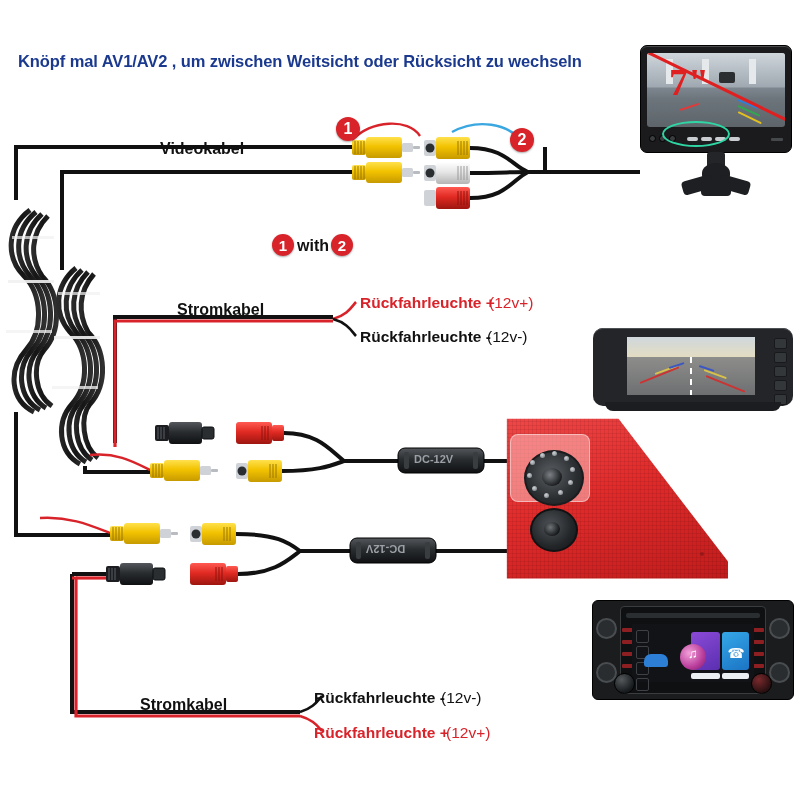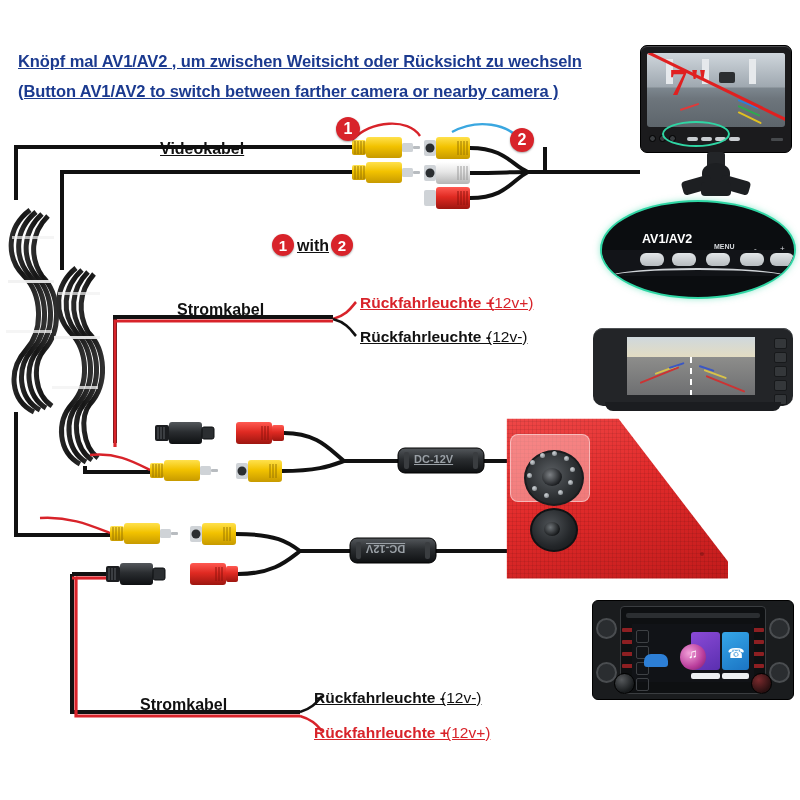--- a/index.html
+++ b/index.html
@@ -1,21 +1,21 @@
 <!DOCTYPE html>
 <html><head>
 <meta charset="utf-8">
 <style>
   html,body{margin:0;padding:0;background:#fff;}
   body{width:800px;height:800px;position:relative;overflow:hidden;
        font-family:"Liberation Sans","DejaVu Sans",sans-serif;}
   #stage{position:absolute;left:0;top:0;width:800px;height:800px;}
   svg#diagram{position:absolute;left:0;top:0;width:800px;height:800px;}
 
-  .txt{position:absolute;white-space:nowrap;font-weight:bold;text-decoration:underline;}
+  .txt{position:absolute;white-space:nowrap;font-weight:bold;}
   .hdr{color:#1b3a8f;font-size:16.5px;letter-spacing:-0.1px;}
   .lbl-black{color:#111;font-size:15.5px;}
   .lbl-red{color:#d8232a;font-size:15.5px;}
   .lbl-mid{color:#111;font-size:16px;}
 
   .marker{position:absolute;width:24px;height:24px;border-radius:50%;
           background:#d8232a;color:#fff;font-size:16px;font-weight:bold;
           display:flex;align-items:center;justify-content:center;
           box-shadow:0 1px 2px rgba(0,0,0,.35);}
   .marker.sm{width:22px;height:22px;font-size:15px;}
@@ -389,21 +389,20 @@
       <rect x="473" y="452" width="5" height="17" rx="2" fill="#3a3d40"></rect>
     </g>
     <g>
       <rect x="350" y="538" width="86" height="25" rx="7" fill="url(#blk)" stroke="#000"></rect>
       <rect x="356" y="542" width="5" height="17" rx="2" fill="#3a3d40"></rect>
       <rect x="425" y="542" width="5" height="17" rx="2" fill="#3a3d40"></rect>
     </g>
   </svg>
 
   <div class="txt hdr" style="left:18px;top:52px;">Knöpf mal AV1/AV2 , um zwischen Weitsicht oder Rücksicht zu wechseln</div>
-  <div class="txt hdr" style="left:18px;top:82px;">(Button AV1/AV2 to switch between farther camera or nearby camera )</div>
 
   <div class="txt lbl-mid" style="left:160px;top:128px;margin-top:12px;">Videokabel</div>
 
   <div class="marker" style="left:336px;top:117px;">1</div>
   <div class="marker" style="left:510px;top:128px;">2</div>
 
   <div class="marker sm" style="left:272px;top:234px;">1</div>
   <div class="txt lbl-mid" style="left:297px;top:237px;">with</div>
   <div class="marker sm" style="left:331px;top:234px;">2</div>
 
@@ -452,33 +451,20 @@
     <div class="hilite"></div>
     <div class="neckpost"></div>
     <div class="ball"></div>
     <div class="base">
       <div class="foot" style="left:0;transform:rotate(-16deg);"></div>
       <div class="foot" style="left:38px;transform:rotate(16deg);"></div>
       <div class="foot" style="left:19px;top:6px;"></div>
     </div>
   </div>
 
-  <div class="avcall">
-    <div class="avlabel">AV1/AV2</div>
-    <div class="strip"></div>
-    <div class="arc"></div>
-    <div class="abtn" style="left:38px;"></div>
-    <div class="abtn" style="left:70px;"></div>
-    <div class="abtn" style="left:104px;"></div>
-    <div class="abtn" style="left:138px;"></div>
-    <div class="abtn" style="left:168px;"></div>
-    <div class="menu">MENU</div>
-    <div class="mn">-</div>
-    <div class="pl">+</div>
-  </div>
 
   <div class="mirror">
     <div class="body"></div>
     <div class="scr">
       <div class="sky"></div>
       <div class="road"></div>
       <div class="dash"></div>
       <div class="gline" style="left:10%;top:78%;width:42px;background:#cc3333;transform:rotate(-22deg);"></div>
       <div class="gline" style="left:62%;top:66%;width:42px;background:#cc3333;transform:rotate(22deg);"></div>
       <div class="gline" style="left:22%;top:62%;width:24px;background:#d8c24a;transform:rotate(-20deg);"></div>

